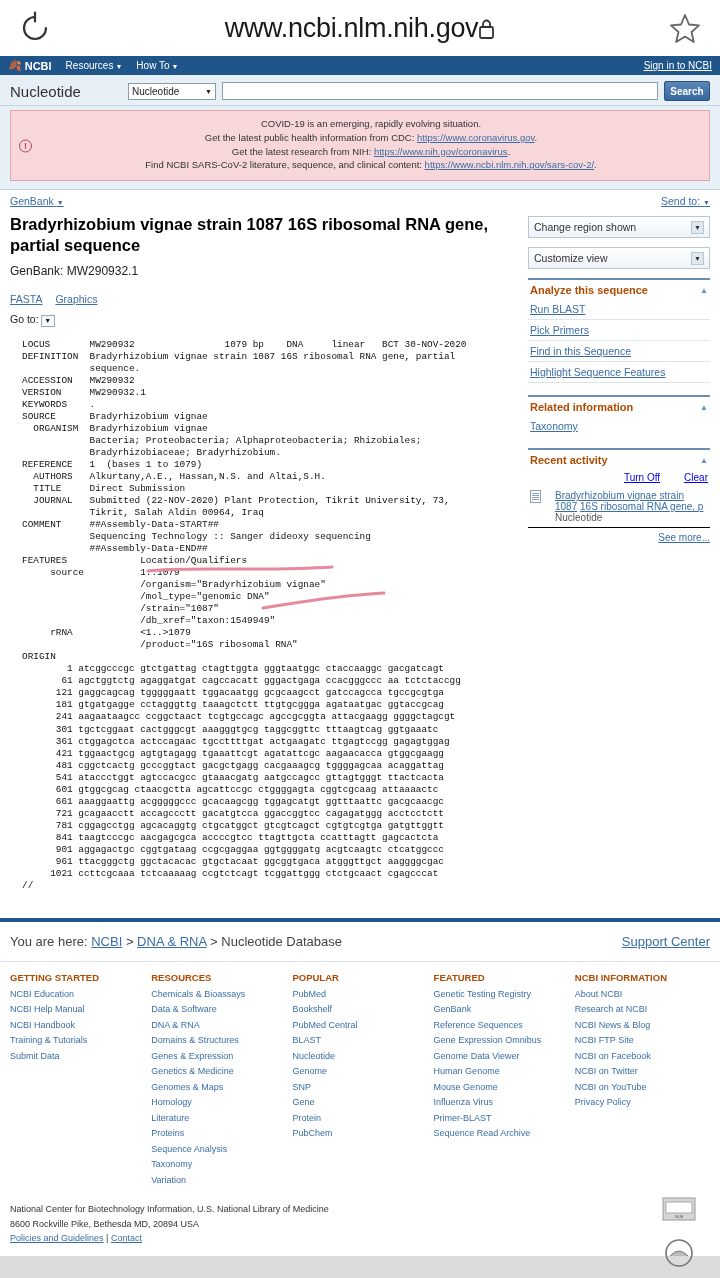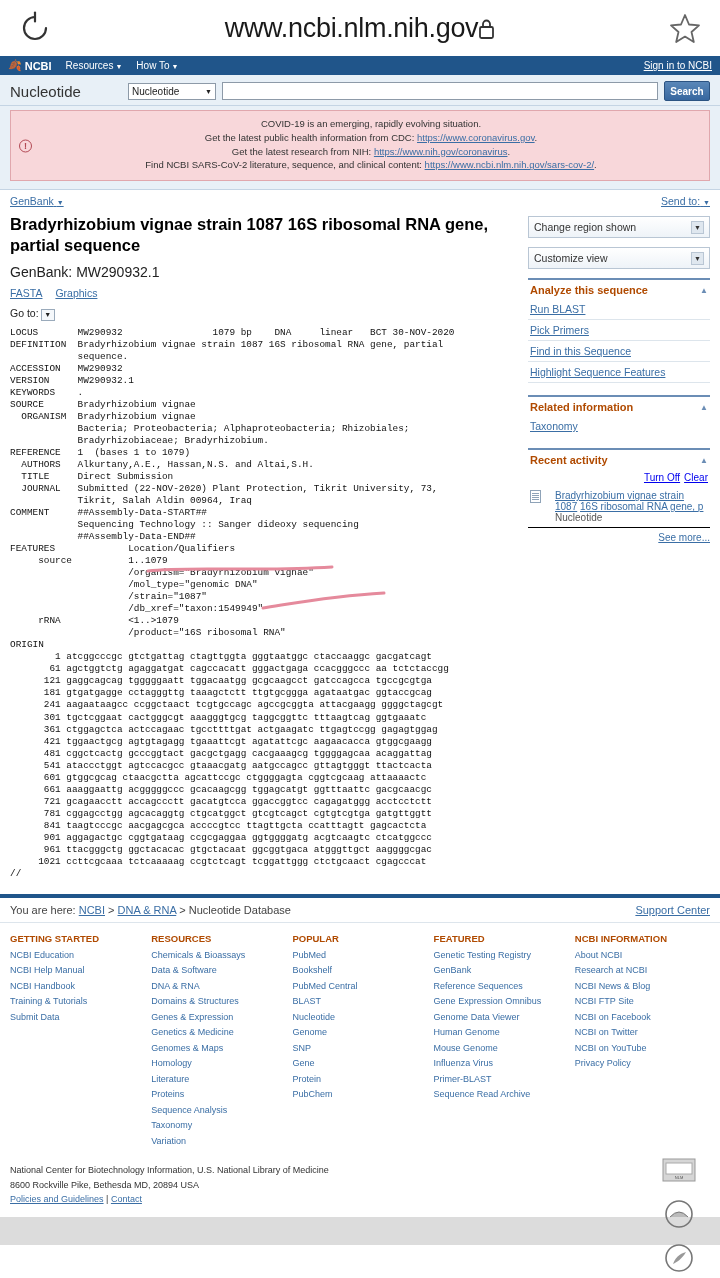--- a/index.html
+++ b/index.html
@@ -123,36 +123,36 @@
   .left-col { width:508px; }
   .right-col { width:182px; padding-top:6px; }
 
   h1.record-title {
     font-size:16.5px;
     line-height:1.28;
     font-weight:bold;
     color:#000;
     margin:4px 0 8px 0;
   }
-  .accession-line { font-size:14px; color:#222; margin-bottom:7px; }
+  .accession-line { font-size:12px; color:#222; margin-bottom:15px; }
   .fmt-links { font-size:10.5px; margin-bottom:8px; }
   .fmt-links a { color:#3a6ea5; text-decoration:underline; margin-right:10px; }
   .goto-row { font-size:10.5px; margin-bottom:6px; color:#222; }
   .goto-box {
     display:inline-flex; align-items:center; justify-content:center;
     border:1px solid #9aaabb; width:14px; height:12px;
     font-size:7px; margin-left:2px; vertical-align:middle; background:#f5f8fb;
   }
 
   pre.genbank {
     font-family:"Liberation Mono", monospace;
     font-size:9.4px;
     line-height:1.28;
     color:#111;
-    margin:0;
+    margin:12px;
     white-space:pre;
   }
 
   
   .scribble { position:absolute; pointer-events:none; }
 
   
   .dropdown-widget {
     border:1px solid #b9c6d4;
     background:linear-gradient(#ffffff,#eef3f8);
@@ -175,21 +175,21 @@
   }
   .panel-head .collapse { color:#6b8db5; font-size:8px; }
   .panel-row {
     border-bottom:1px solid #dde5ec;
     padding:4px 2px;
     font-size:10.5px;
   }
   .panel-row a { color:#3a6ea5; }
   .panel-row.plain { border-bottom:none; }
   .recent-tools {
-    display:flex; justify-content:flex-end; gap:4px;
+    display:flex; justify-content:flex-end; gap:24px;
     font-size:10px; padding:3px 2px; color:#3a6ea5;
   }
   .recent-item {
     display:flex; gap:14px; padding:4px 2px; font-size:10px;
     border-bottom:1px solid #000000;
   }
   .recent-icon {
     width:11px; height:13px; flex:0 0 11px;
     border:1px solid #8fa3b8; background:#fff;
     position:relative;
@@ -201,21 +201,21 @@
   }
   .recent-text a { color:#3a6ea5; }
   .recent-text .rec-sub { color:#555; }
   .see-more { text-align:right; font-size:10px; padding-top:4px; }
   .see-more a { color:#3a6ea5; }
 
   
   .footer-divider { border-top:4px solid #20558a; margin-top:14px; }
   .breadcrumb-bar {
     display:flex; justify-content:space-between;
-    padding:6px 10px; font-size:11px; color:#444;
+    padding:12px 10px; font-size:13px; color:#444;
     border-bottom:1px solid #dde5ec;
   }
   .breadcrumb-bar a { color:#3a6ea5; }
   .footer-cols {
     display:flex; padding:10px 10px 6px 10px; gap:6px;
   }
   .fcol { width:142px; }
   .fcol h4 {
     margin:0 0 6px 0; font-size:9.5px; color:#b04a00;
     font-weight:bold; text-transform:uppercase;

